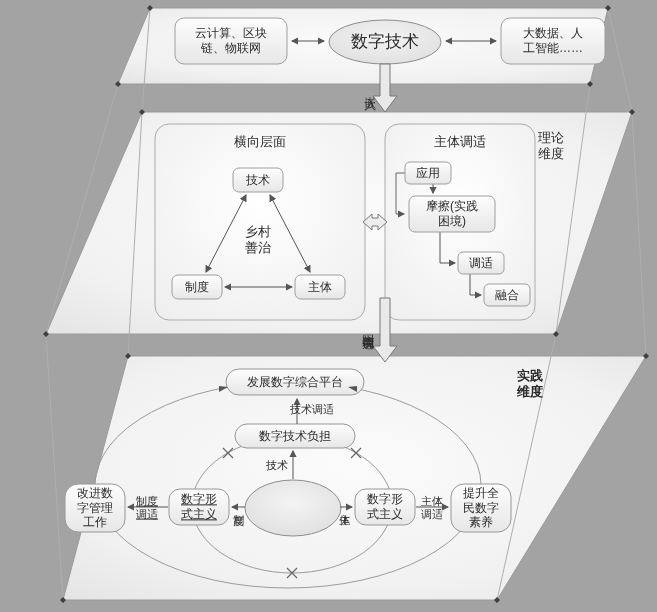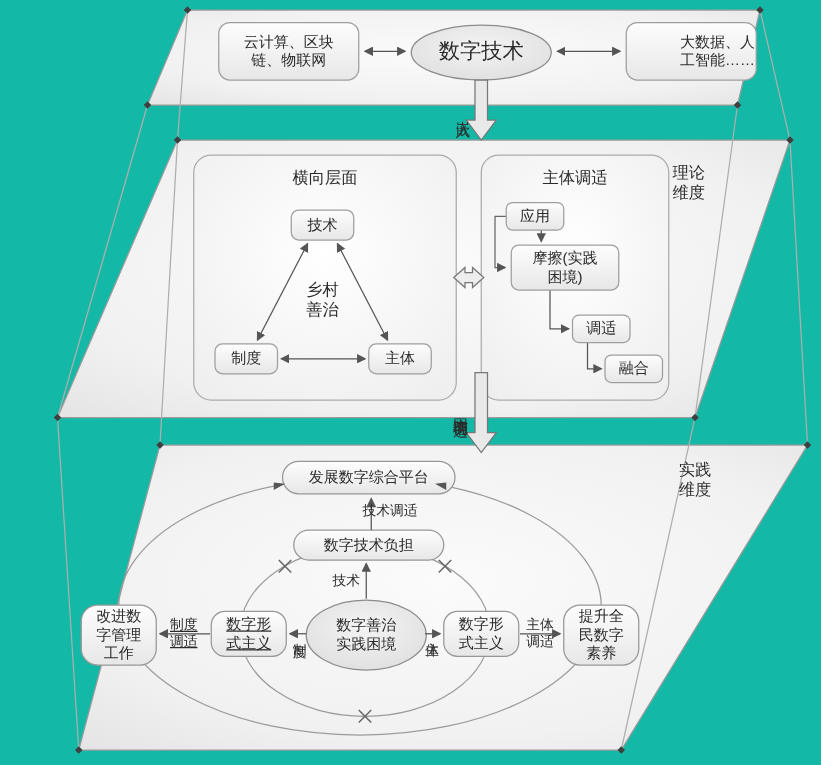--- a/index.html
+++ b/index.html
@@ -1,17 +1,17 @@
 <!DOCTYPE html>
 <html><head>
 <meta charset="utf-8">
 <style>
   html,body{margin:0;padding:0;background:#fff;}
   .stage{
-    position:relative;width:657px;height:612px;background:#14b8a6;overflow:hidden;
+    position:relative;width:657px;height:612px;background:#a3a3a3;overflow:hidden;
     font-family:"Liberation Sans", sans-serif;
   }
   .stage svg{position:absolute;left:0;top:0;}
   .t{
     position:absolute;transform:translate(-50%,-50%);
     text-align:center;line-height:1.22;color:#2b2b2b;
   }
   .nw{white-space:nowrap;}
   .v{
     writing-mode:vertical-rl;text-orientation:upright;
@@ -110,42 +110,41 @@
       <line x1="340" y1="507" x2="352" y2="507" stroke="#555" marker-end="url(#ah)"></line>
       <line x1="416" y1="507" x2="448" y2="507" stroke="#555" marker-end="url(#ah)"></line>
 
       <polygon points="228,387 219,392 219,386" fill="#555"></polygon>
       <polygon points="348,387 357,392 357,386" fill="#555"></polygon>
     </g>
   </svg>
 
   <div class="t" style="left:231px;top:41px;width:80px;font-size:12px;">云计算、区块链、物联网</div>
   <div class="t nw" style="left:385px;top:42px;font-size:17px;">数字技术</div>
-  <div class="t" style="left:574px;top:41px;width:64px;font-size:12px;">大数据、人工智能……</div>
+  <div class="t" style="left:553px;top:41px;width:64px;font-size:12px;">大数据、人工智能……</div>
   <div class="t v" style="left:370px;top:88px;font-size:12px;">嵌入</div>
 
   <div class="t nw" style="left:260px;top:142px;font-size:13px;">横向层面</div>
   <div class="t nw" style="left:258px;top:180px;font-size:12px;">技术</div>
   <div class="t" style="left:258px;top:240px;width:32px;font-size:13px;">乡村善治</div>
   <div class="t nw" style="left:197px;top:287px;font-size:12px;">制度</div>
   <div class="t nw" style="left:320px;top:287px;font-size:12px;">主体</div>
   <div class="t nw" style="left:460px;top:142px;font-size:13px;">主体调适</div>
   <div class="t nw" style="left:428px;top:173px;font-size:12px;">应用</div>
   <div class="t" style="left:452px;top:214px;width:60px;font-size:12px;">摩擦(实践困境)</div>
   <div class="t nw" style="left:481px;top:263px;font-size:12px;">调适</div>
   <div class="t nw" style="left:507px;top:295px;font-size:12px;text-align:center;">融合</div>
   <div class="t" style="left:551px;top:146px;width:30px;font-size:13px;">理论维度</div>
   <div class="t v" style="left:368px;top:327px;font-size:12px;">困境与调适</div>
 
-  <div class="t" style="left:556px;top:384px;width:30px;font-size:13px;">实践维度</div>
+  <div class="t" style="left:530px;top:384px;width:30px;font-size:13px;font-weight:bold;">实践维度</div>
   <div class="t nw" style="left:295px;top:382px;font-size:12px;">发展数字综合平台</div>
   <div class="t nw" style="left:277px;top:410px;font-size:11px;margin-left:35px;">技术调适</div>
   <div class="t nw" style="left:295px;top:436px;font-size:12px;">数字技术负担</div>
   <div class="t nw" style="left:277px;top:466px;font-size:11px;">技术</div>
-  <div class="t" style="left:293px;top:508px;width:58px;font-size:12px;">数字善治实践困境</div>
   <div class="t" style="left:199px;top:507px;width:40px;font-size:12px;text-decoration:underline;">数字形式主义</div>
   <div class="t" style="left:385px;top:507px;width:40px;font-size:12px;">数字形式主义</div>
   <div class="t" style="left:95px;top:508px;width:40px;font-size:12px;">改进数字管理工作</div>
   <div class="t" style="left:481px;top:508px;width:40px;font-size:12px;">提升全民数字素养</div>
   <div class="t v" style="left:238px;top:506px;font-size:11px;">制度</div>
   <div class="t v" style="left:344px;top:506px;font-size:11px;">主体</div>
   <div class="t" style="left:147px;top:508px;width:26px;font-size:11px;text-decoration:underline;">制度调适</div>
   <div class="t" style="left:432px;top:508px;width:26px;font-size:11px;">主体调适</div>
 
 </div>

